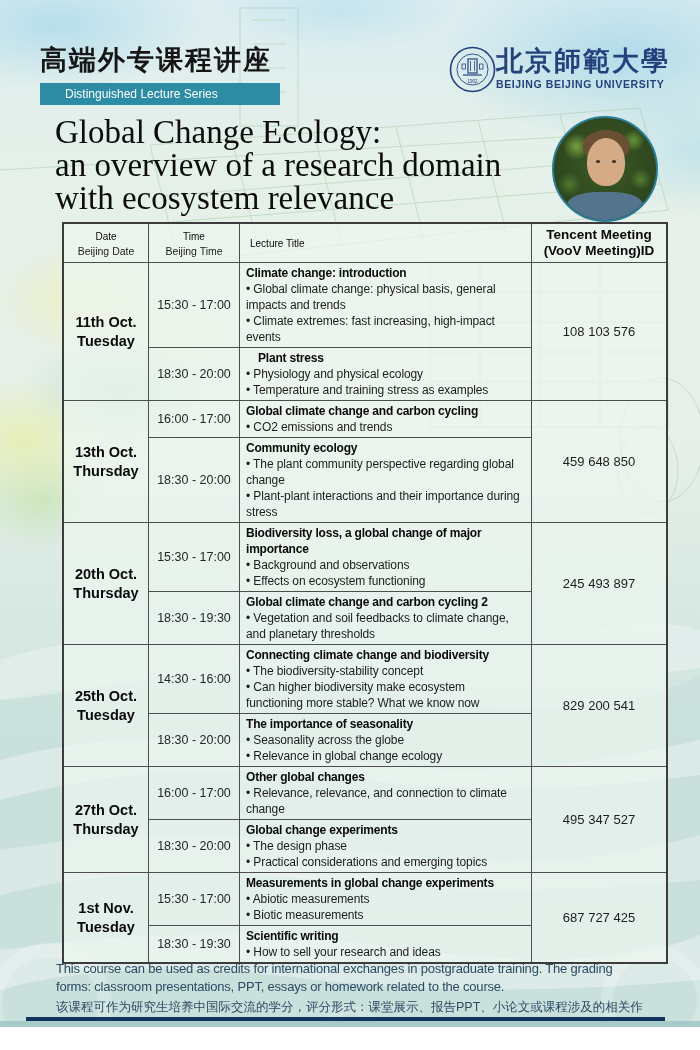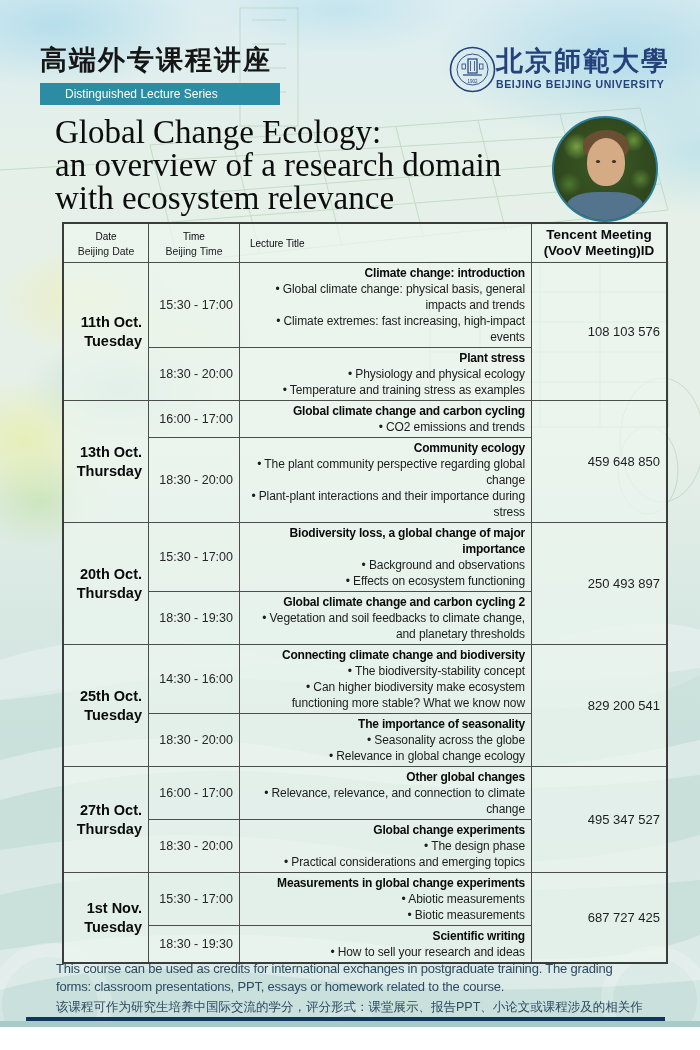--- a/index.html
+++ b/index.html
@@ -46,21 +46,21 @@
       radial-gradient(circle 16px at 15% 65%, rgba(85,130,50,.8), transparent 75%),
       radial-gradient(circle 60px at 50% 45%, #3c5a26, #2c431c);}
   .avatar .hair{position:absolute;left:29px;top:12px;width:46px;height:30px;border-radius:50% 50% 40% 40%;background:#6b4f33;}
   .avatar .face{position:absolute;left:33px;top:20px;width:38px;height:48px;border-radius:50% 50% 45% 45%;background:#d4ab84;}
   .avatar .eye{position:absolute;top:42px;width:4px;height:3px;border-radius:50%;background:#3a2d20;}
   .avatar .shirt{position:absolute;left:13px;bottom:-4px;width:76px;height:32px;border-radius:40% 40% 0 0;background:#54748e;}
 
   
   .sched{left:62px;top:222px;width:561px;border-collapse:collapse;table-layout:fixed;
     border:2px solid #3c3c3c;background:rgba(236,245,239,0.5);}
-  .sched th,.sched td{border:1px solid #4d4d4d;padding:2px 6px;background:rgba(238,246,240,0.45);text-align:right;}
+  .sched th,.sched td{border:1px solid #4d4d4d;padding:2px 6px;background:rgba(238,246,240,0.45);}
   .sched thead th{text-align:center;vertical-align:middle;padding:3px 4px;}
   .sched thead th:nth-child(1){width:76px;}
   .sched thead th:nth-child(2){width:82px;}
   .sched thead th:nth-child(3){width:277px;text-align:left;padding-left:10px;}
   .sched thead th:nth-child(4){width:126px;}
   .th-main{font-size:10px;font-weight:normal;color:#0a0a0a;line-height:17px;}
   .th-sub{font-size:10.5px;font-weight:normal;color:#222;line-height:13px;}
   .sched thead th:nth-child(4) .th-main,.sched thead th:nth-child(4) .th-sub{font-size:13.5px;font-weight:bold;line-height:16px;color:#0a0a0a;}
   .c-date{text-align:center;vertical-align:middle;font-weight:bold;font-size:14.5px;color:#0a0a0a;line-height:19px;}
   .c-time{text-align:center;vertical-align:middle;font-size:12.5px;color:#262626;white-space:nowrap;}
@@ -234,21 +234,21 @@
           <td class="c-date" rowspan="2">
             <div>20th Oct.</div>
             <div>Thursday</div>
           </td>
           <td class="c-time">15:30 - 17:00</td>
           <td class="c-lec">
             <div class="lec-title">Biodiversity loss, a global change of major importance</div>
             <div class="lec-bullet">• Background and observations</div>
             <div class="lec-bullet">• Effects on ecosystem functioning</div>
           </td>
-          <td class="c-meet" rowspan="2">250 493 897</td>
+          <td class="c-meet" rowspan="2">245 493 897</td>
         </tr>
         <tr>
           <td class="c-time">18:30 - 19:30</td>
           <td class="c-lec">
             <div class="lec-title">Global climate change and carbon cycling 2</div>
             <div class="lec-bullet">• Vegetation and soil feedbacks to climate change, and planetary thresholds</div>
           </td>
         </tr>
         <tr>
           <td class="c-date" rowspan="2">

